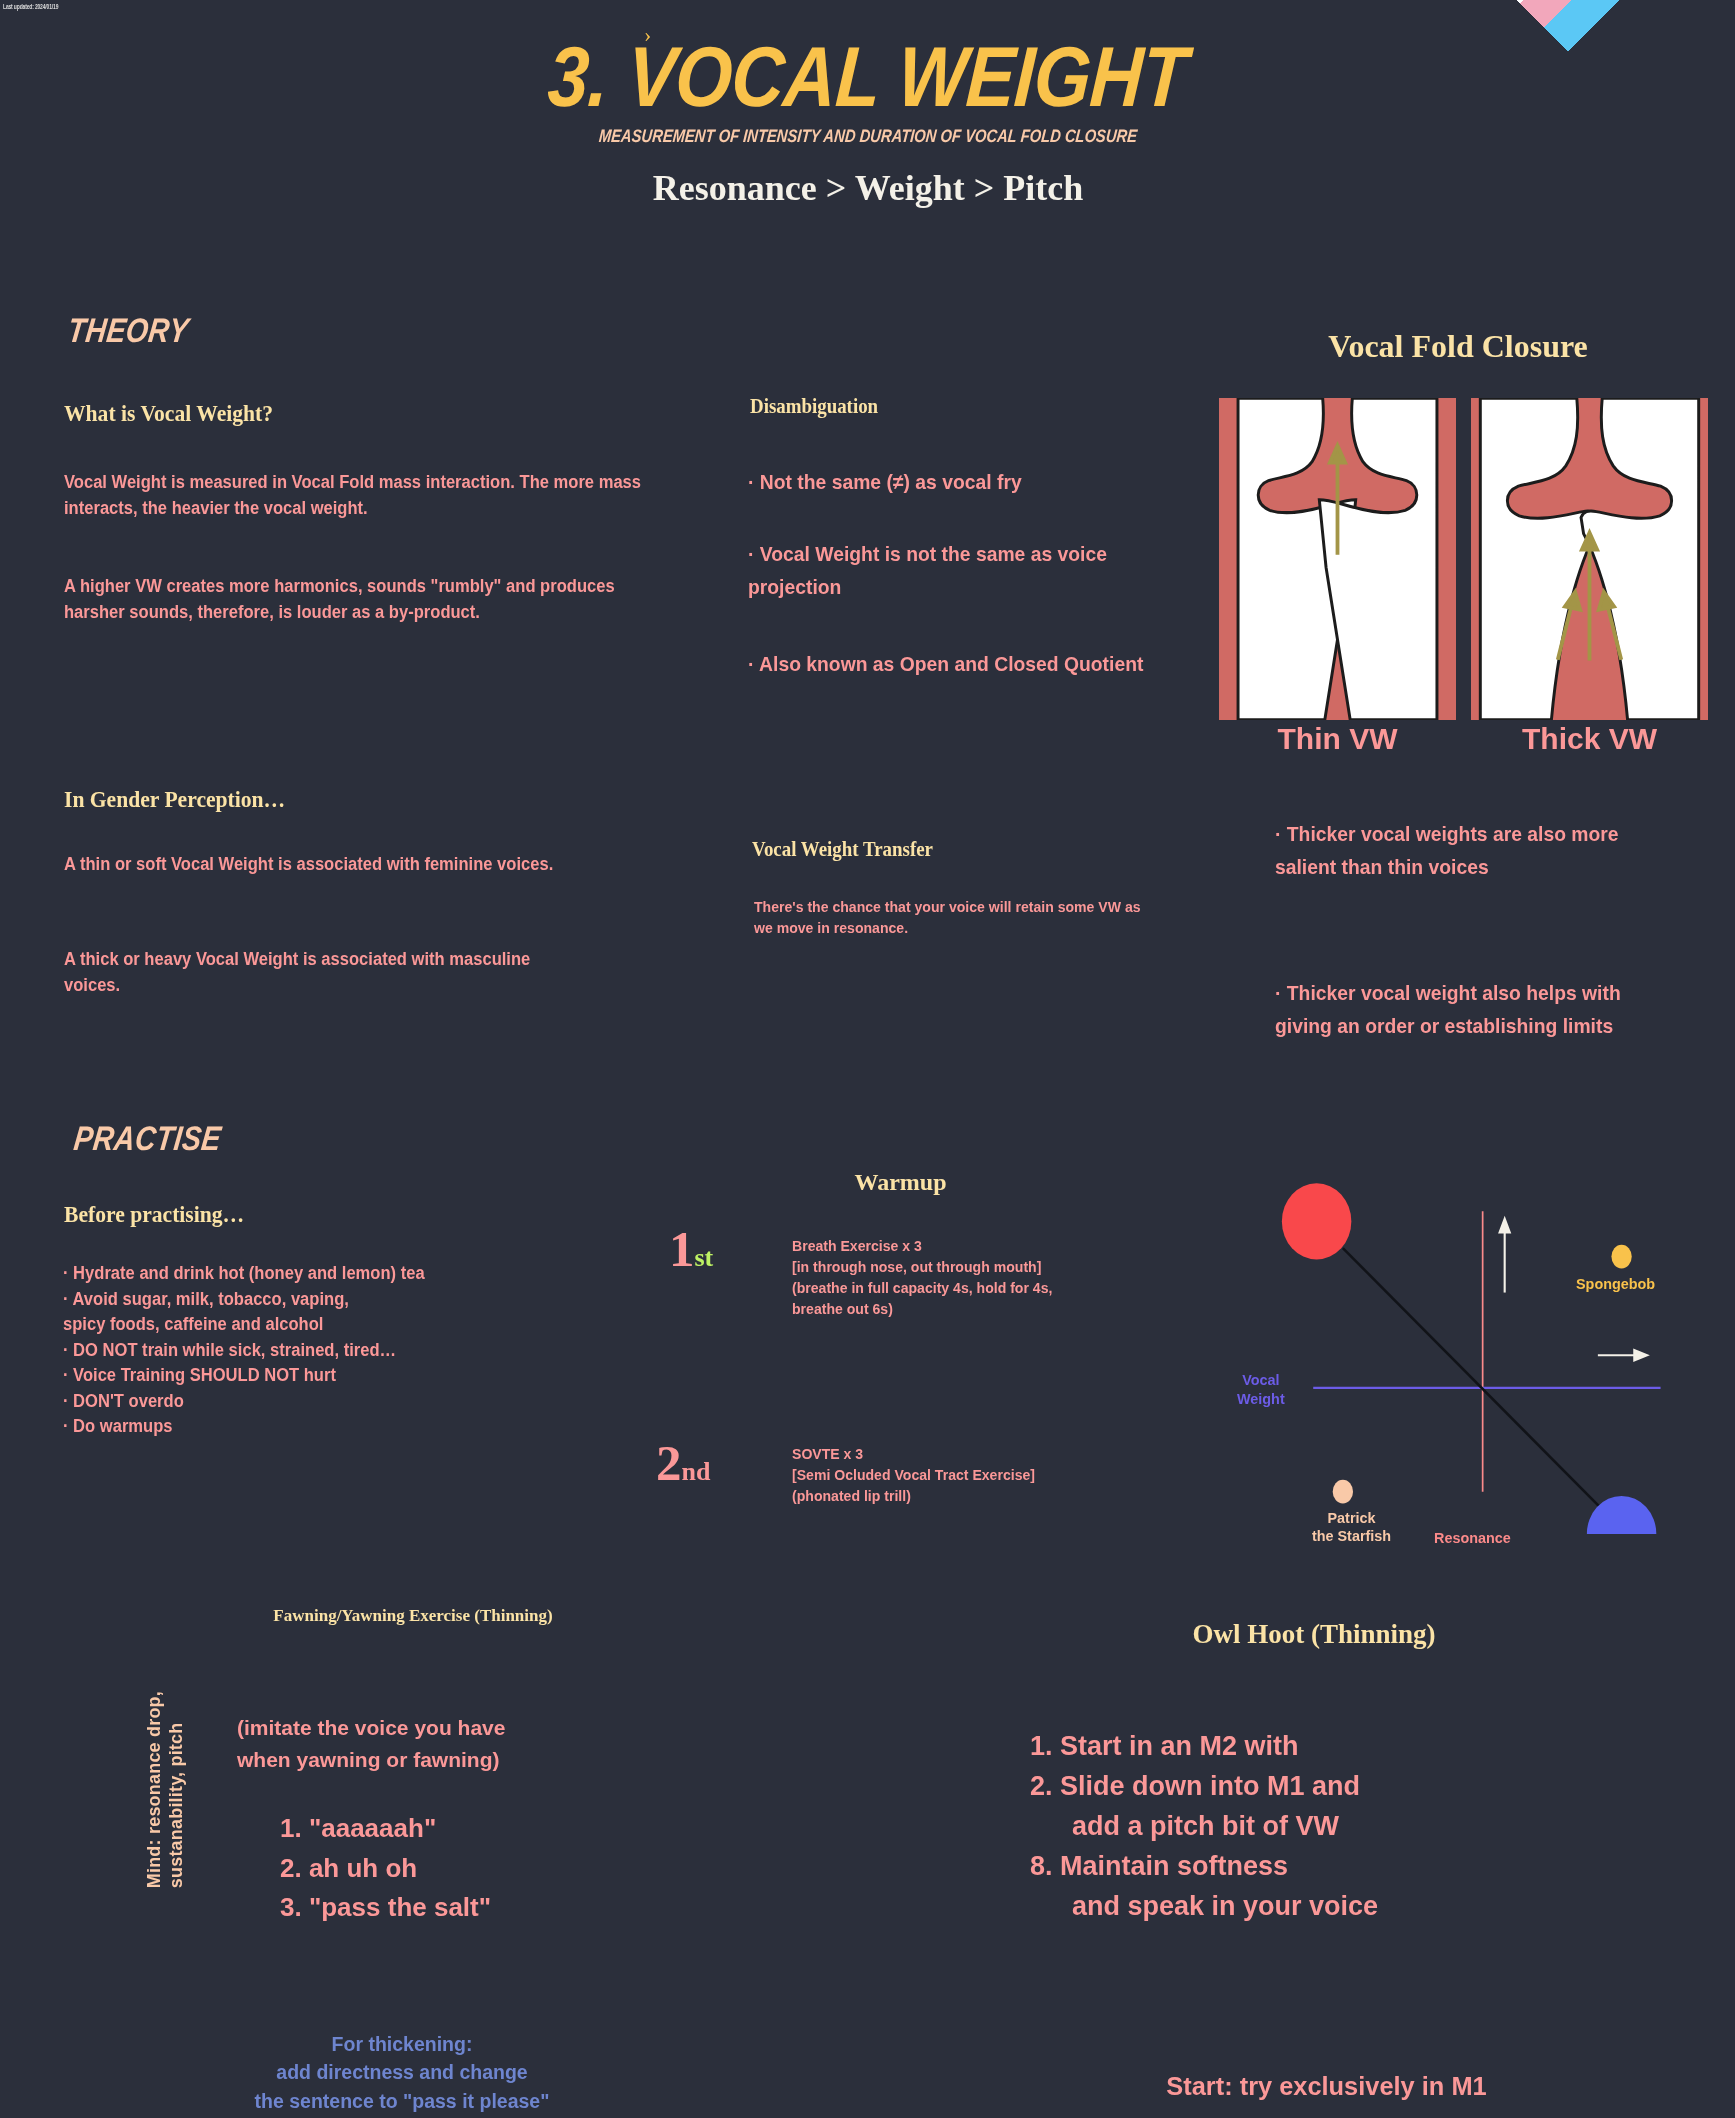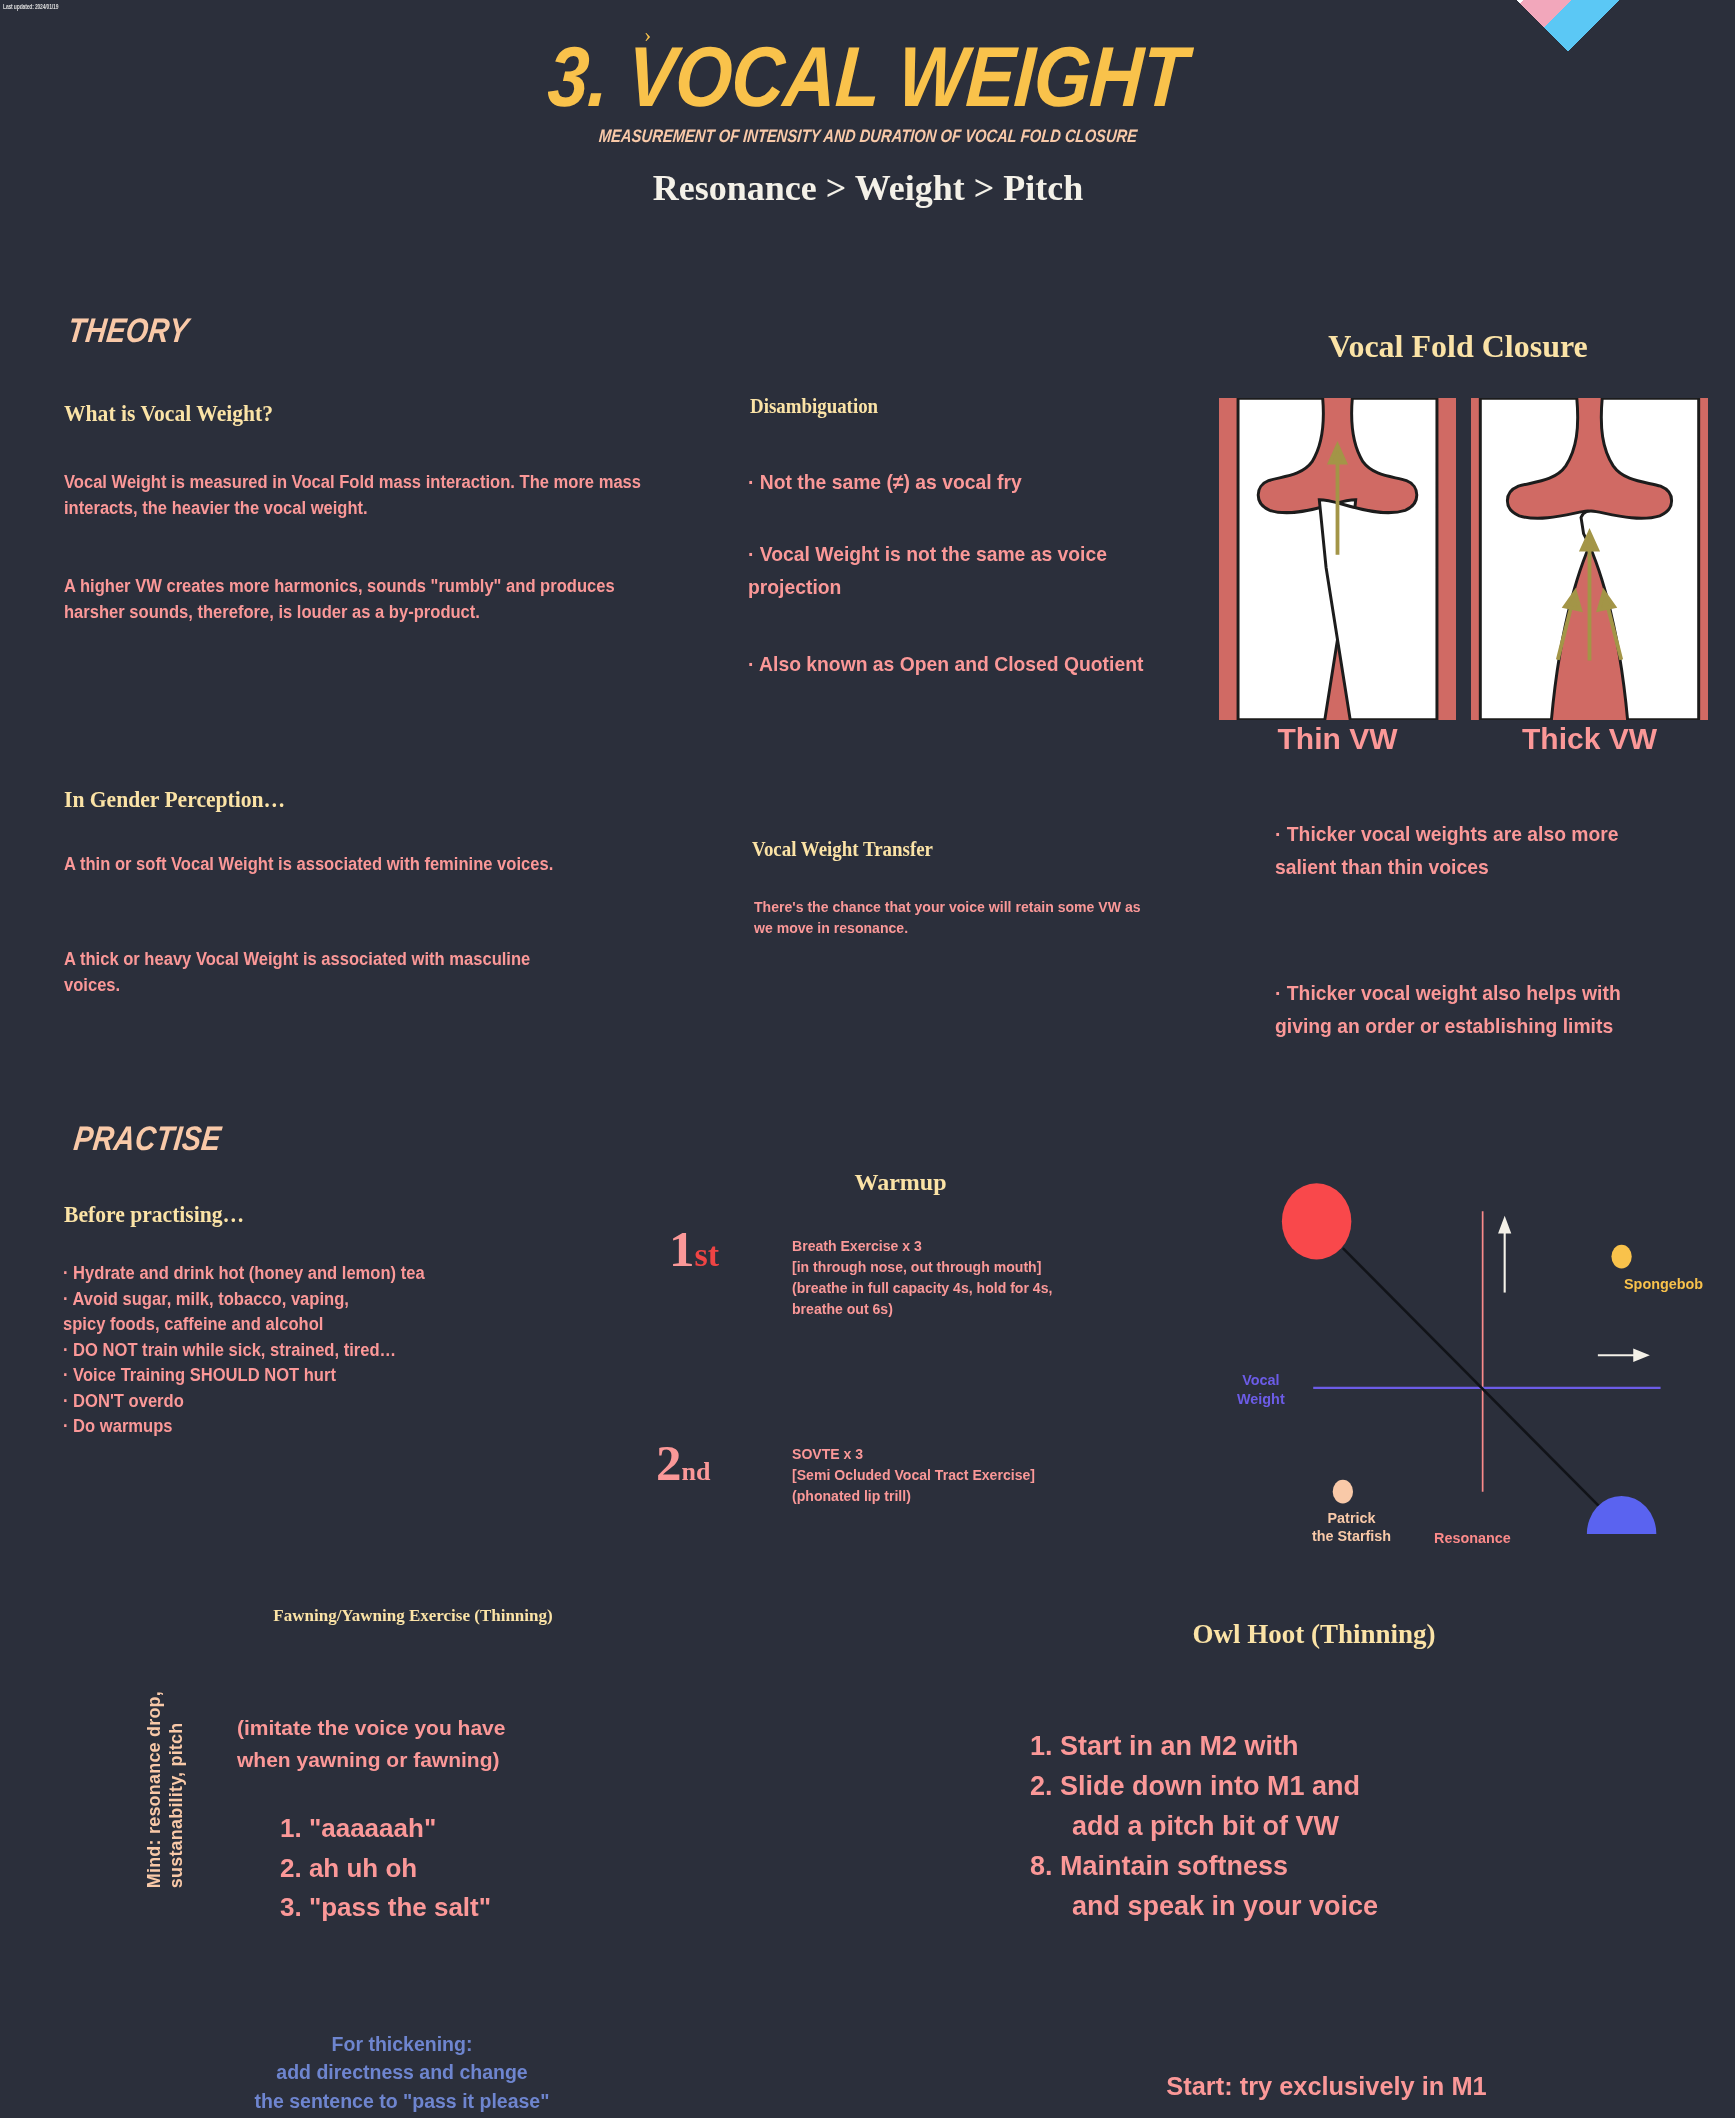--- a/index.html
+++ b/index.html
@@ -236,21 +236,21 @@
     <div class="body-txt">· DO NOT train while sick, strained, tired…</div>
     <div class="body-txt">· Voice Training SHOULD NOT hurt</div>
     <div class="body-txt">· DON'T overdo</div>
     <div class="body-txt">· Do warmups</div>
   </div>
 
   <div class="abs" style="left:657px; top:1169px; width:487px; text-align:center;
        font-family:'Liberation Serif',serif; font-weight:bold; font-size:24px; color:#fbe3a6;">Warmup</div>
 
   <div class="abs" style="left:669px; top:1220px;">
-    <span style="font-family:'Liberation Serif',serif; font-weight:bold; font-size:51px; color:#fb9898;">1</span><span style="font-family:'Liberation Serif',serif; font-weight:bold; font-size:34px; color:#ef4444;">st</span>
+    <span style="font-family:'Liberation Serif',serif; font-weight:bold; font-size:51px; color:#fb9898;">1</span><span style="font-family:'Liberation Serif',serif; font-weight:bold; font-size:26px; color:#bef264;">st</span>
   </div>
   <div class="abs" style="left:792px; top:1235px; width:381px;">
     <div class="body-txt sm">Breath Exercise x 3</div>
     <div class="body-txt sm">[in through nose, out through mouth]</div>
     <div class="body-txt sm">(breathe in full capacity 4s, hold for 4s,</div>
     <div class="body-txt sm">breathe out 6s)</div>
   </div>
 
   <div class="abs" style="left:656px; top:1434px;">
     <span style="font-family:'Liberation Serif',serif; font-weight:bold; font-size:51px; color:#fb9898;">2</span><span style="font-family:'Liberation Serif',serif; font-weight:bold; font-size:26px; color:#fb9898;">nd</span>
@@ -279,21 +279,21 @@
         <line x1="932" y1="468" x2="1032" y2="468"></line>
         <polygon points="1048,468 1018,456 1018,480"></polygon>
       </g>
 
       <ellipse cx="268" cy="152" rx="82" ry="90" fill="#f9484b"></ellipse>
       <ellipse cx="988" cy="890" rx="82" ry="90" fill="#5a63f0"></ellipse>
       <ellipse cx="988" cy="235" rx="24" ry="28" fill="#f9c24b"></ellipse>
       <ellipse cx="330" cy="790" rx="24" ry="28" fill="#f9c9a8"></ellipse>
     </svg>
 
-    <div class="q-lbl" style="left:373px; top:119px; color:#f9c24b;margin-left:48px;">Spongebob</div>
+    <div class="q-lbl" style="left:373px; top:119px; color:#f9c24b;">Spongebob</div>
 
     <div class="q-lbl" style="left:102px; top:352px; color:#f9c9a8; width:93px; text-align:center; line-height:1.25;">Patrick<br>the Starfish</div>
 
     <div class="q-lbl" style="left:34px; top:214px; color:#6c5ce7; line-height:1.3;text-align:center;">Vocal<br>Weight</div>
 
     <div class="q-lbl" style="left:231px; top:373px; color:#fb8a8a;">Resonance</div>
   </div>
 
   <div class="abs" style="left:106px; top:1606px; width:614px;
        font-family:'Liberation Serif',serif; font-weight:bold; font-size:17px; color:#fbe3a6; text-align:center;">Fawning/Yawning Exercise (Thinning)</div>

